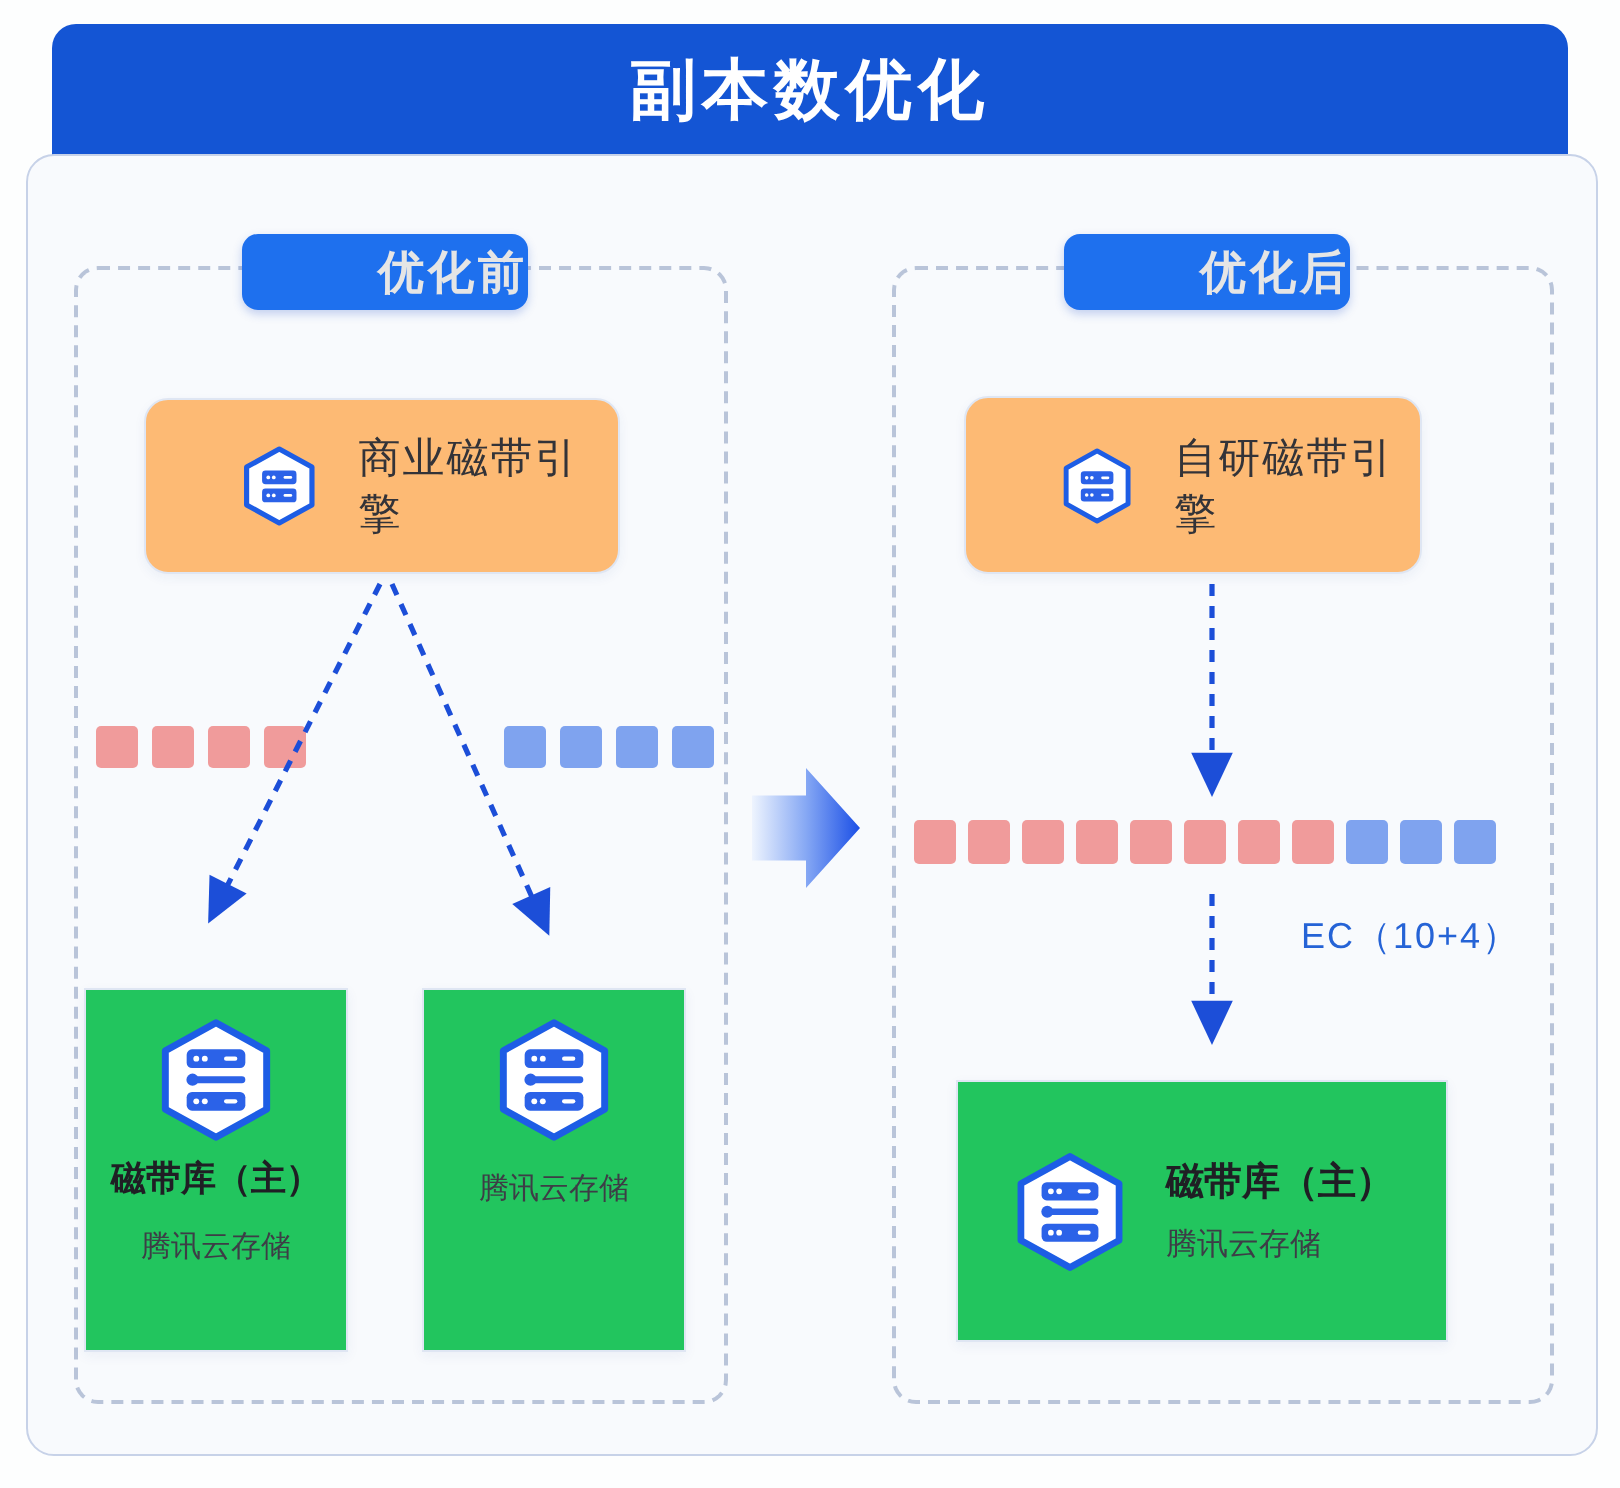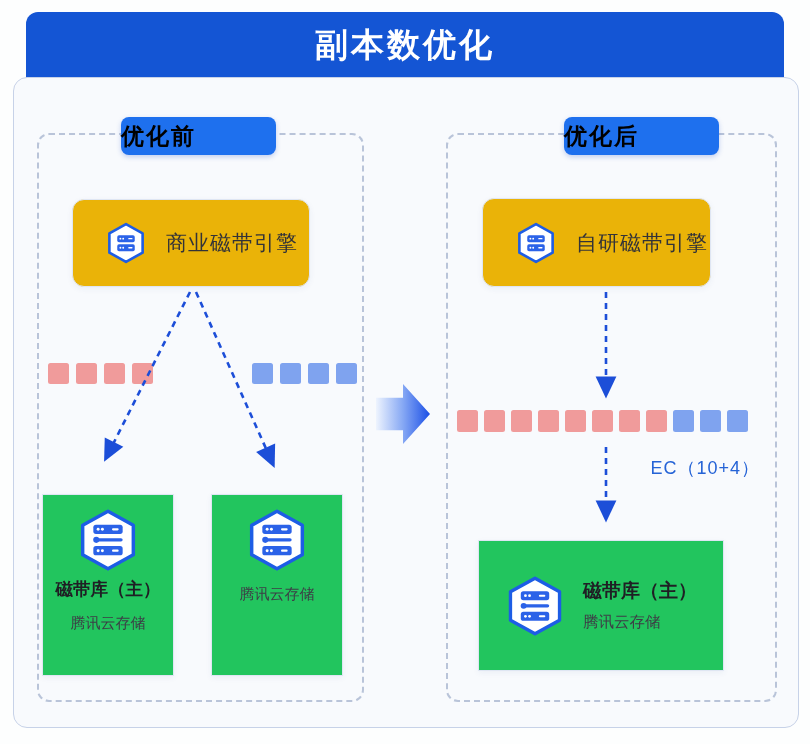--- a/index.html
+++ b/index.html
@@ -28,34 +28,34 @@
     border-radius:14px;
   }
   
   .group{
     border:2px dashed #b9c4d9;border-radius:12px;background:transparent;
   }
   .group.before{left:37px;top:133px;width:323px;height:565px;}
   .group.after {left:446px;top:133px;width:327px;height:565px;}
   
   .chip{
-    height:38px;width:155px;top:117px;
+    height:38px;width:143px;top:117px;
     background:var(--chip-blue,#1e70ee);
     border-radius:8px;
-    display:flex;align-items:center;justify-content:flex-start;
-    color:#000000;font-size:23px;font-weight:bold;letter-spacing:2px;
+    display:flex;align-items:center;justify-content:flex-end;
+    color:#e5e5e5;font-size:23px;font-weight:bold;letter-spacing:2px;
     box-shadow:0 2px 5px rgba(30,80,200,.25);
   }
   .chip.before{left:121px;}
-  .chip.after{left:564px;}
+  .chip.after{left:532px;}
   
   .engine-box{
-    background:#eab308;border:1.5px solid #dfe6f3;border-radius:12px;
+    background:#fdba74;border:1.5px solid #dfe6f3;border-radius:12px;
     box-shadow:0 2px 6px rgba(40,70,130,.06);
-    display:flex;align-items:center;gap:19px;padding-left:32px;box-sizing:border-box;
+    display:flex;align-items:center;gap:19px;padding-left:46px;box-sizing:border-box;
   }
   .engine-box.left{left:72px;top:199px;width:238px;height:88px;}
   .engine-box.right{left:482px;top:198px;width:229px;height:89px;}
   .engine-box .name{font-size:21px;color:#333338;letter-spacing:1px;}
   
   .lib-box{
     background:#22c55e;border:1.5px solid #dfe6f3;border-radius:0;
     box-shadow:0 2px 6px rgba(40,70,130,.06);box-sizing:border-box;
   }
   .lib-box.vert{

